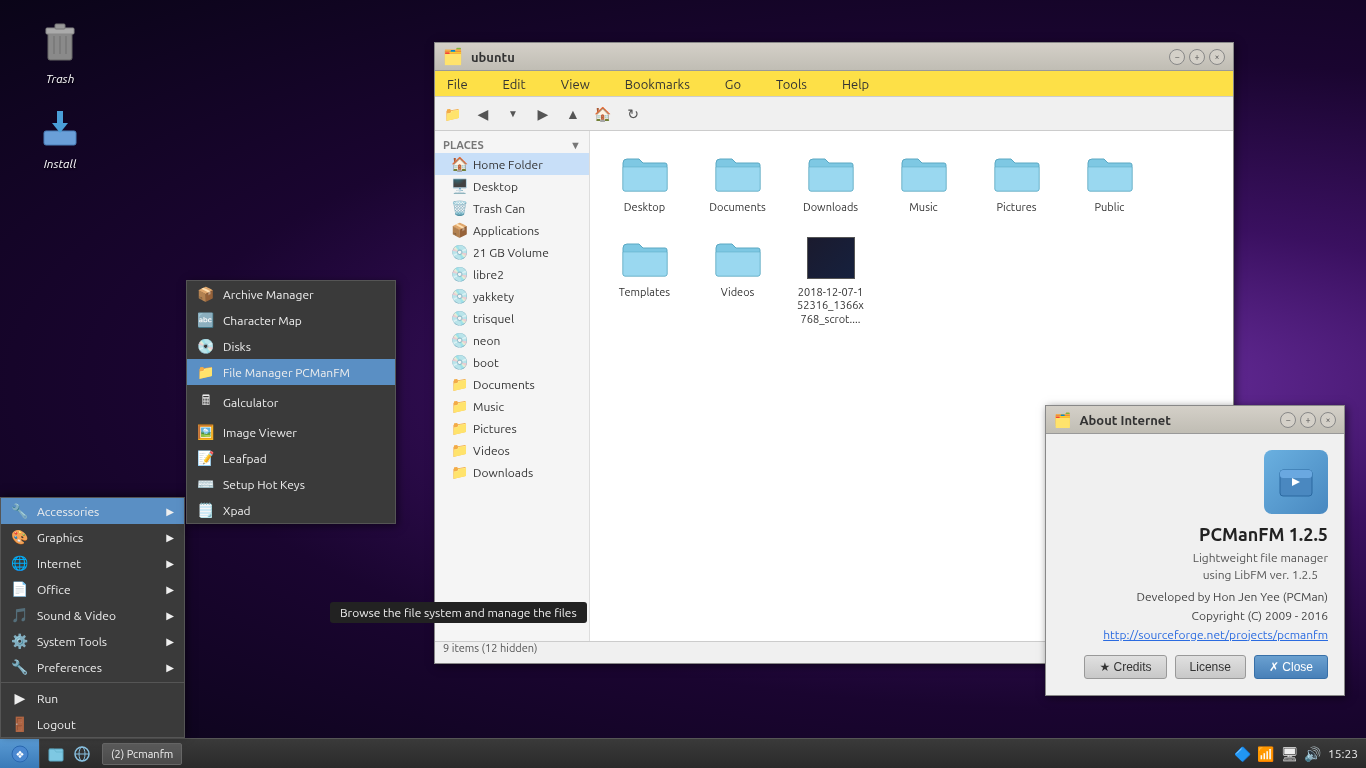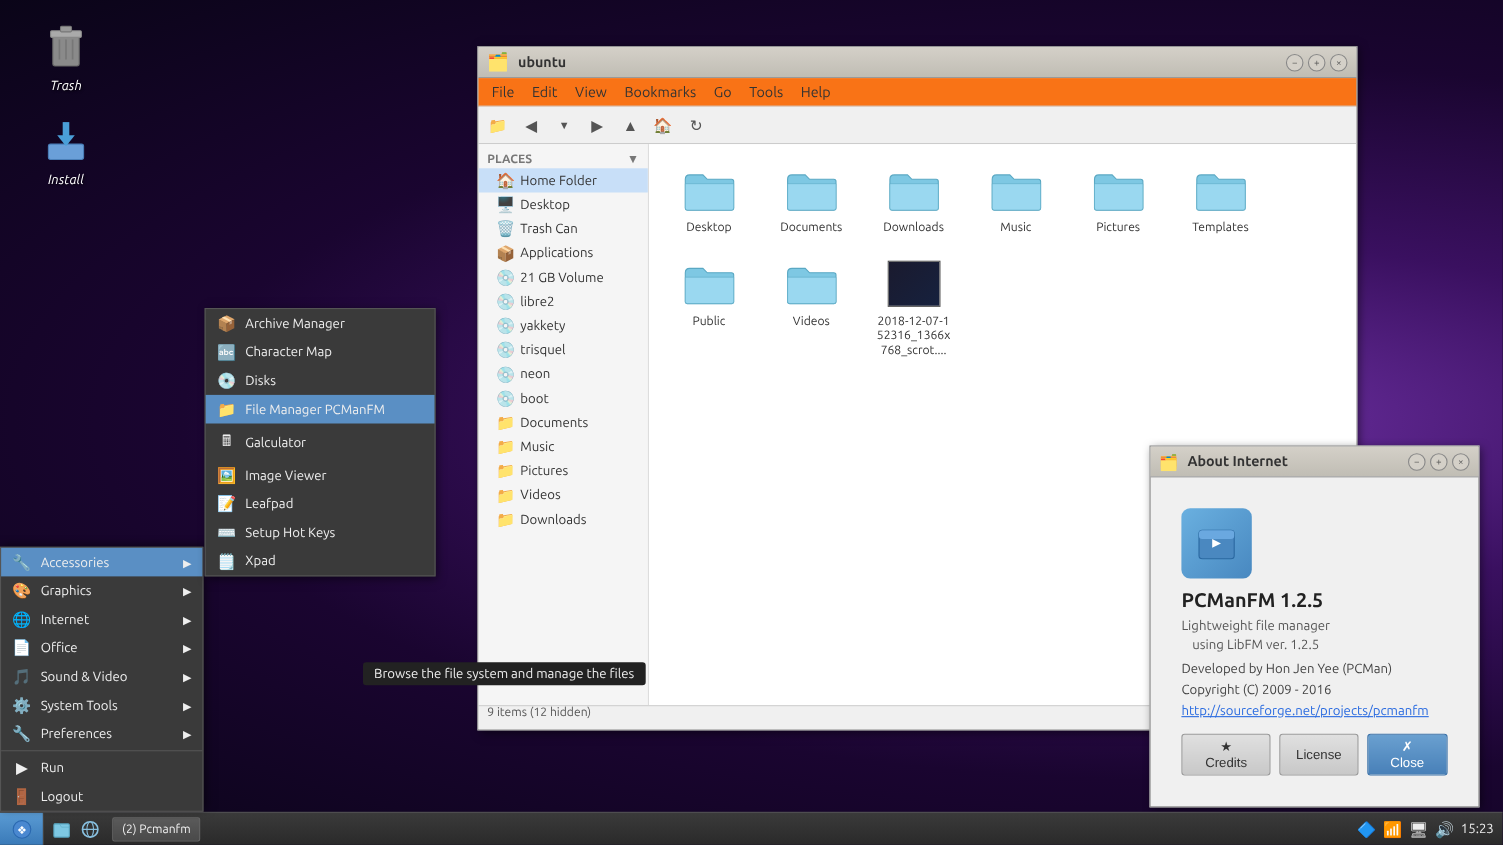--- a/index.html
+++ b/index.html
@@ -150,26 +150,26 @@
       justify-content: center;
       font-size: 9px;
       cursor: pointer;
       background: #d4d0c8;
       color: #555;
     }
 
     
     .menubar {
       height: 26px;
-      background: #f97316;
+      background: #fde047;
       display: flex;
       align-items: center;
       padding: 0 4px;
       border-bottom: 1px solid #ccc;
-      gap: 0;
+      gap: 19px;
     }
     .menu-item {
       padding: 2px 8px;
       cursor: pointer;
       border-radius: 3px;
       color: #333;
       font-size: 13px;
     }
 
     
@@ -377,24 +377,24 @@
       position: absolute;
       top: 405px;
       left: 1045px;
       width: 300px;
       background: #f0f0f0;
       border: 1px solid #888;
       box-shadow: 2px 2px 8px rgba(0,0,0,0.5);
       z-index: 50;
     }
     .about-body {
-      padding: 28px;
+      padding: 16px;
       display: flex;
       flex-direction: column;
-      align-items: flex-start;
+      align-items: flex-end;
       gap: 6px;
     }
     .about-app-icon {
       width: 64px;
       height: 64px;
       background: linear-gradient(135deg, #6ab0e0, #4888c0);
       border-radius: 8px;
       display: flex;
       align-items: center;
       justify-content: center;
@@ -640,31 +640,31 @@
           <span class="file-label">Pictures</span>
         </div>
 
         <div class="file-item">
           <div class="file-icon">
             <svg width="48" height="40" viewBox="0 0 48 40">
               <path d="M2 10 Q2 6 6 6 L18 6 L22 10 L44 10 Q46 10 46 12 L46 36 Q46 38 44 38 L4 38 Q2 38 2 36 Z" fill="#7ec8e3" stroke="#5aa8c3" stroke-width="1"></path>
               <path d="M2 14 L46 14 L46 36 Q46 38 44 38 L4 38 Q2 38 2 36 Z" fill="#9ad8f0" stroke="#5aa8c3" stroke-width="0.5"></path>
             </svg>
           </div>
-          <span class="file-label">Templates</span>
+          <span class="file-label">Public</span>
         </div>
 
         <div class="file-item">
           <div class="file-icon">
             <svg width="48" height="40" viewBox="0 0 48 40">
               <path d="M2 10 Q2 6 6 6 L18 6 L22 10 L44 10 Q46 10 46 12 L46 36 Q46 38 44 38 L4 38 Q2 38 2 36 Z" fill="#7ec8e3" stroke="#5aa8c3" stroke-width="1"></path>
               <path d="M2 14 L46 14 L46 36 Q46 38 44 38 L4 38 Q2 38 2 36 Z" fill="#9ad8f0" stroke="#5aa8c3" stroke-width="0.5"></path>
             </svg>
           </div>
-          <span class="file-label">Public</span>
+          <span class="file-label">Templates</span>
         </div>
 
         <div class="file-item">
           <div class="file-icon">
             <svg width="48" height="40" viewBox="0 0 48 40">
               <path d="M2 10 Q2 6 6 6 L18 6 L22 10 L44 10 Q46 10 46 12 L46 36 Q46 38 44 38 L4 38 Q2 38 2 36 Z" fill="#7ec8e3" stroke="#5aa8c3" stroke-width="1"></path>
               <path d="M2 14 L46 14 L46 36 Q46 38 44 38 L4 38 Q2 38 2 36 Z" fill="#9ad8f0" stroke="#5aa8c3" stroke-width="0.5"></path>
             </svg>
           </div>
           <span class="file-label">Videos</span>

